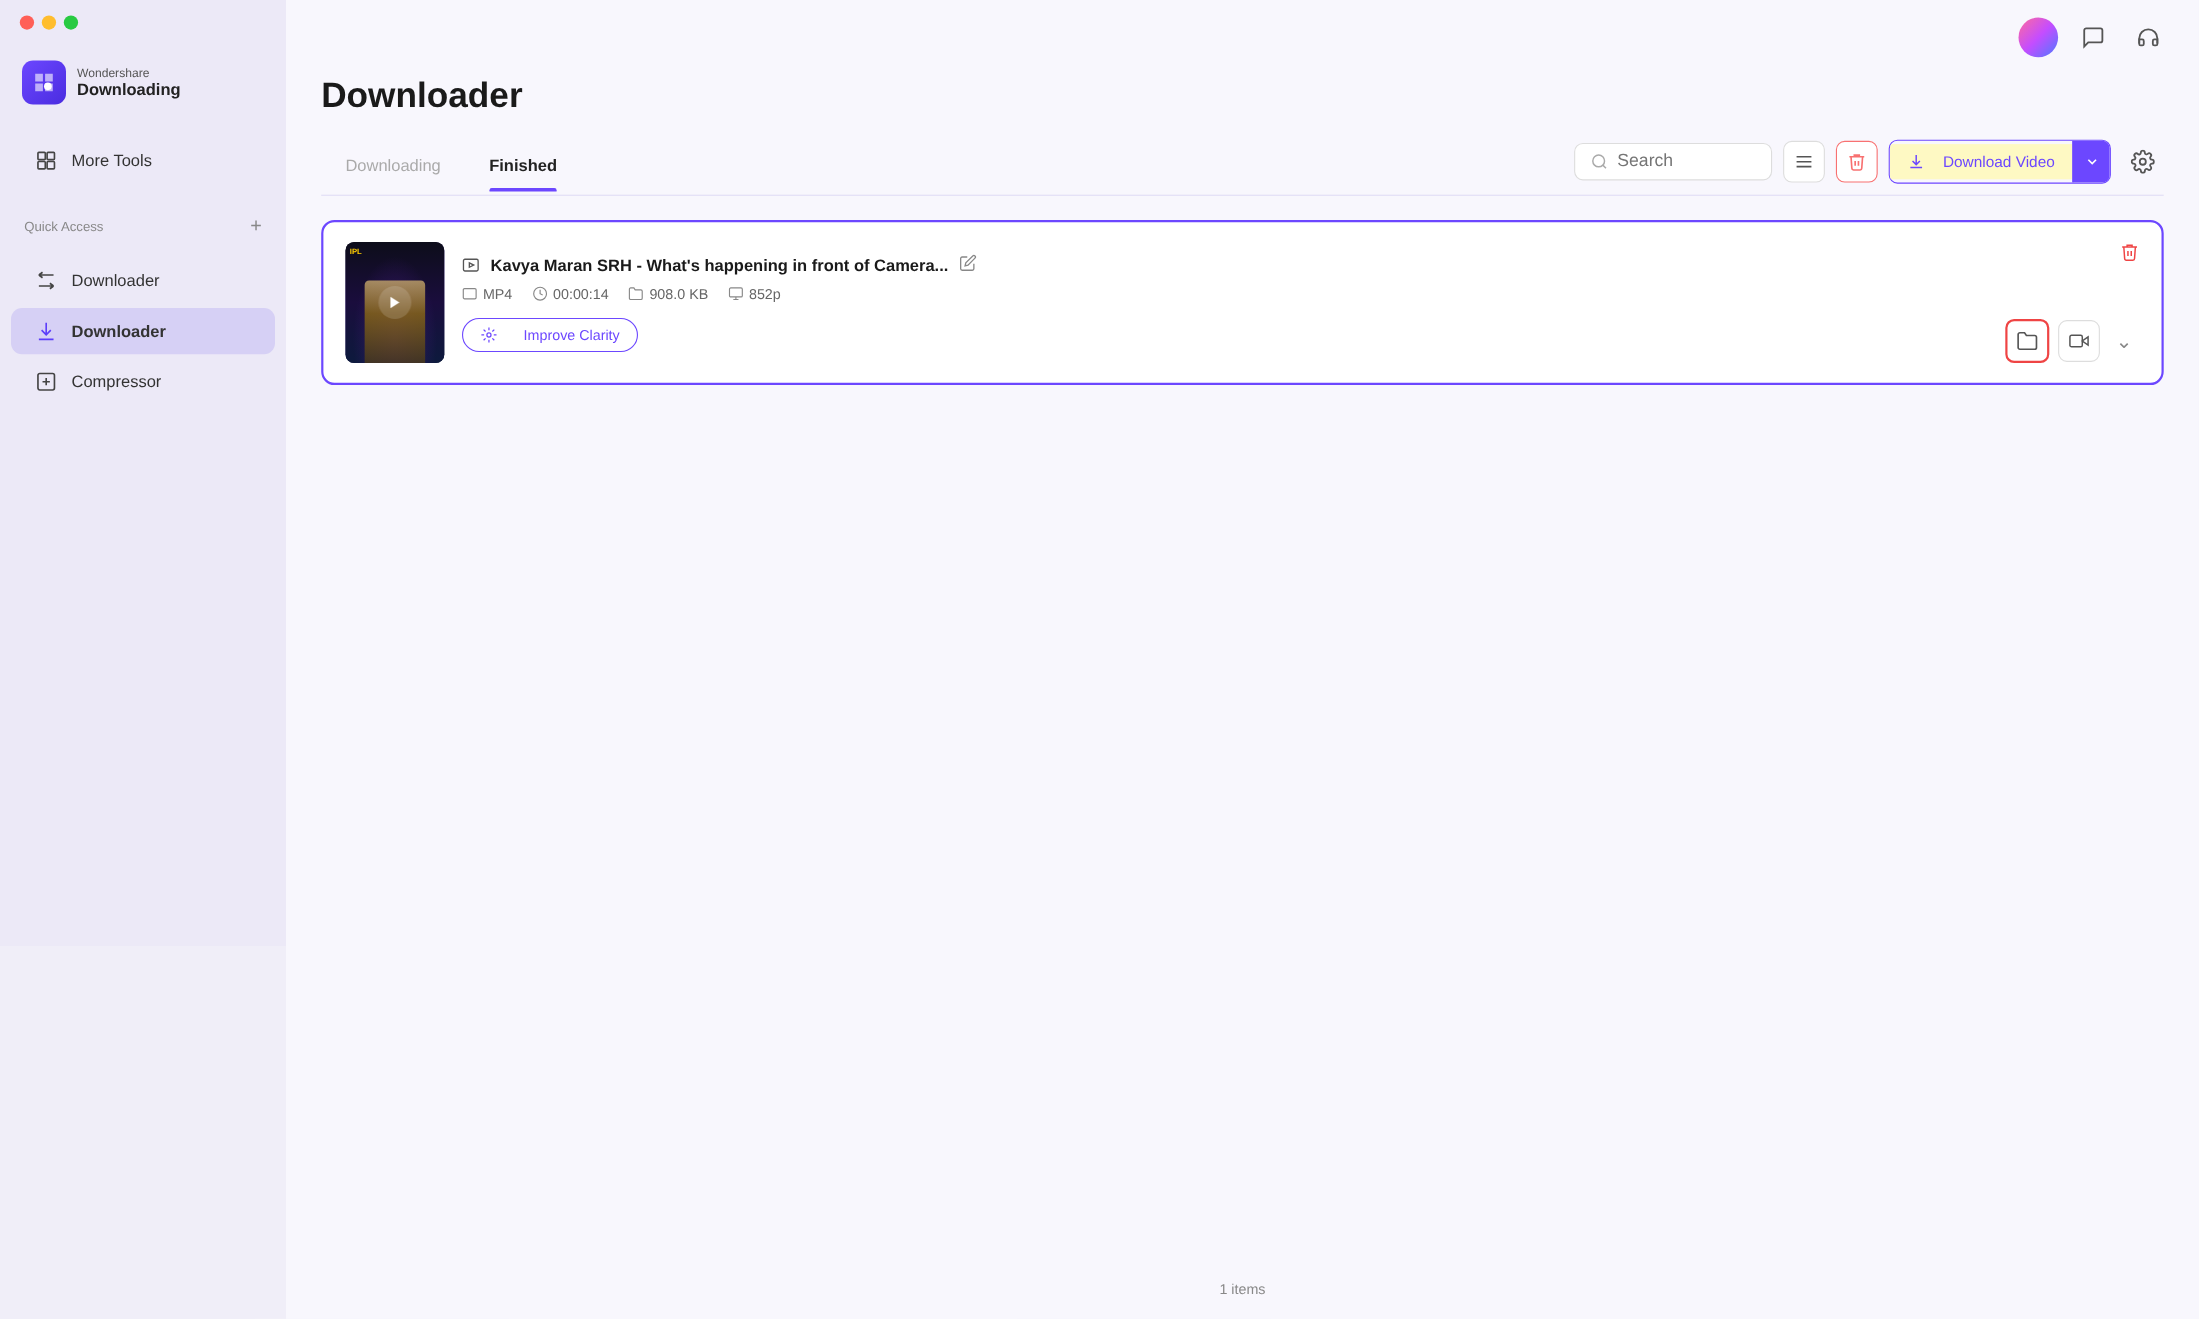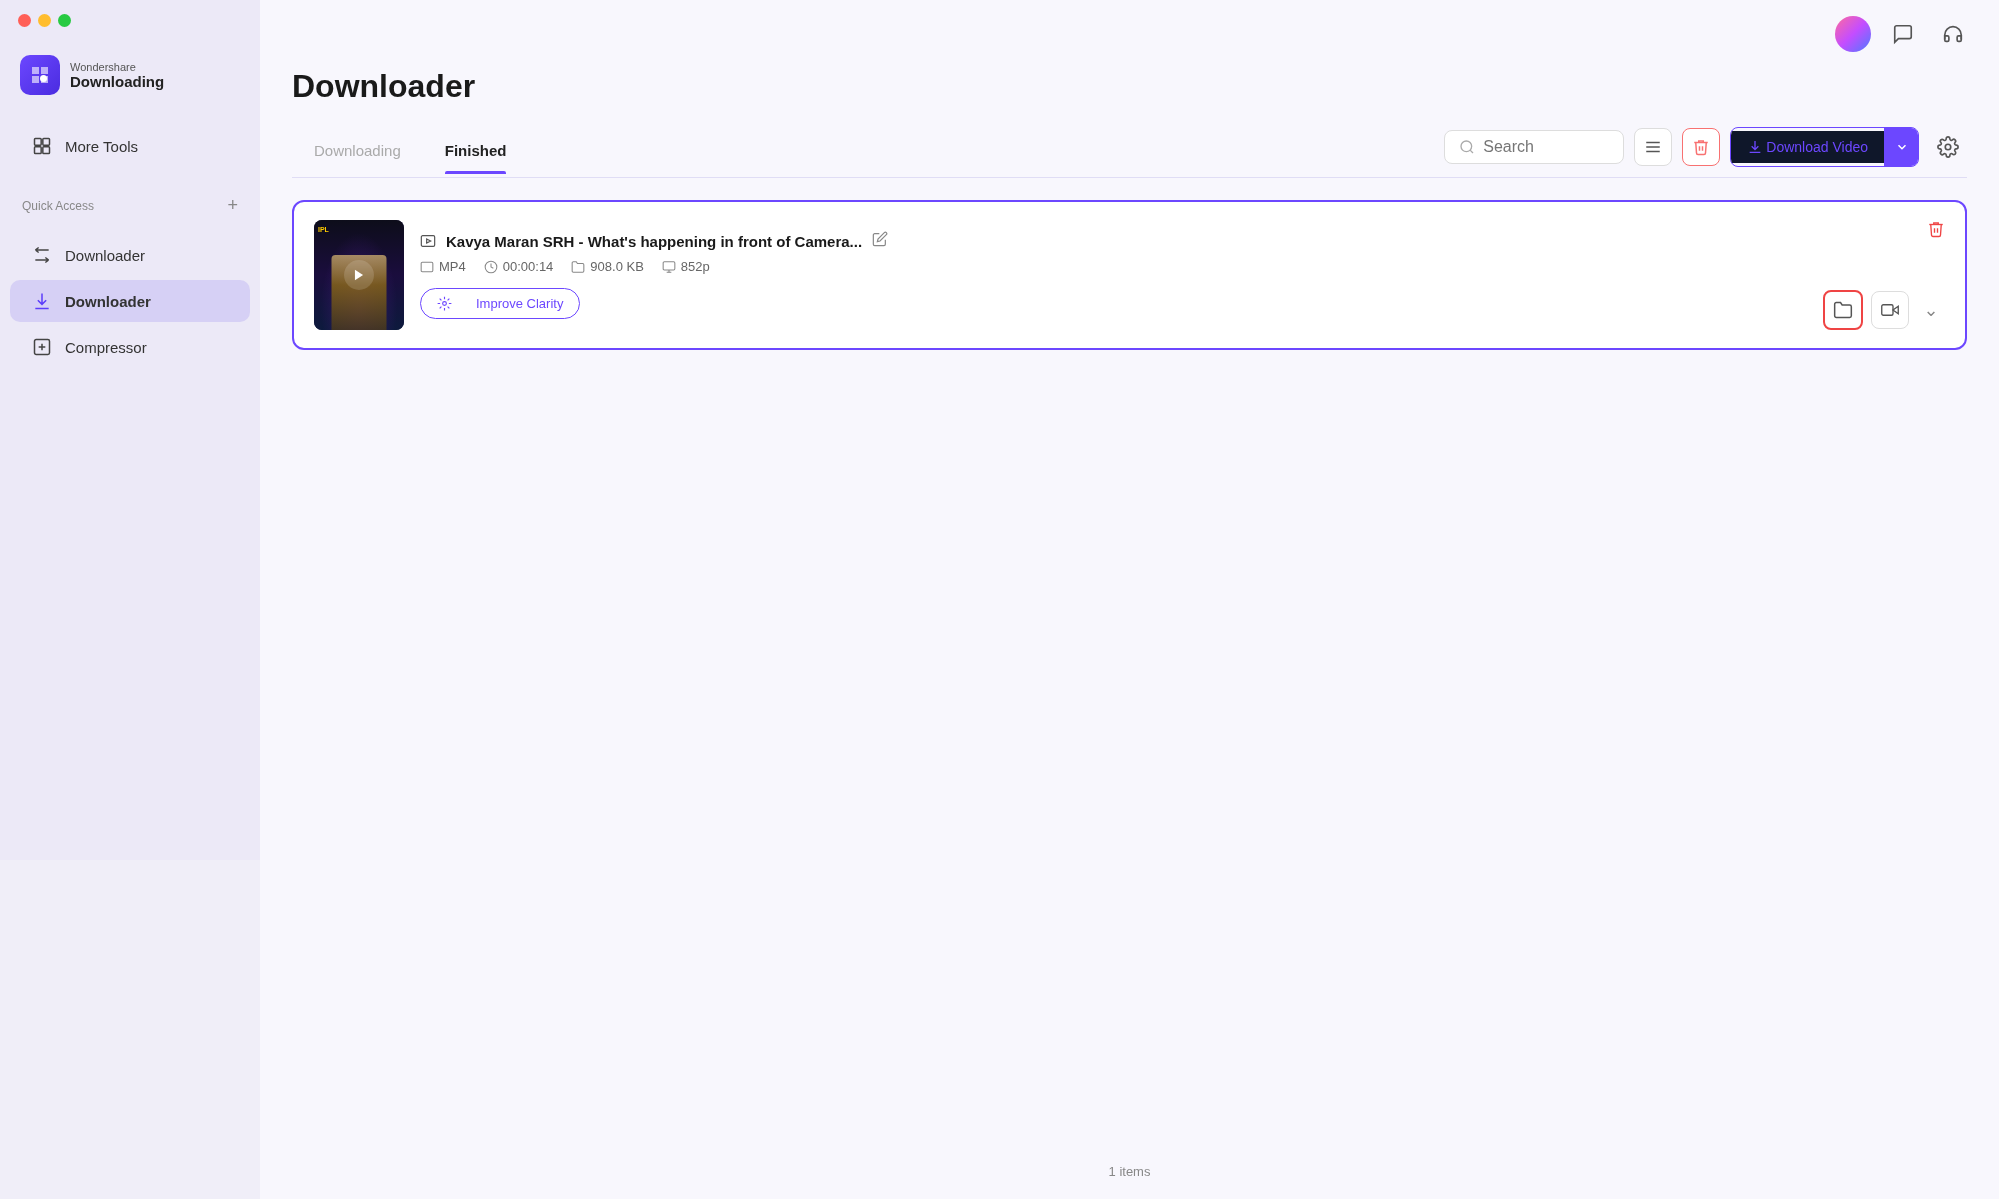--- a/index.html
+++ b/index.html
@@ -313,23 +313,23 @@
       align-items: center;
       border: 1.5px solid #6c47ff;
       border-radius: 8px;
       overflow: hidden;
       cursor: pointer;
     }
 
     .download-video-main {
       display: flex;
       align-items: center;
-      gap: 3px;
+      gap: 16px;
       padding: 8px 16px;
-      background: #0f172a;
+      background: #fef9c3;
       color: #6c47ff;
       font-size: 14px;
       font-weight: 500;
     }
 
     .download-video-main svg {
       width: 16px;
       height: 16px;
       fill: none;
       stroke: #6c47ff;

